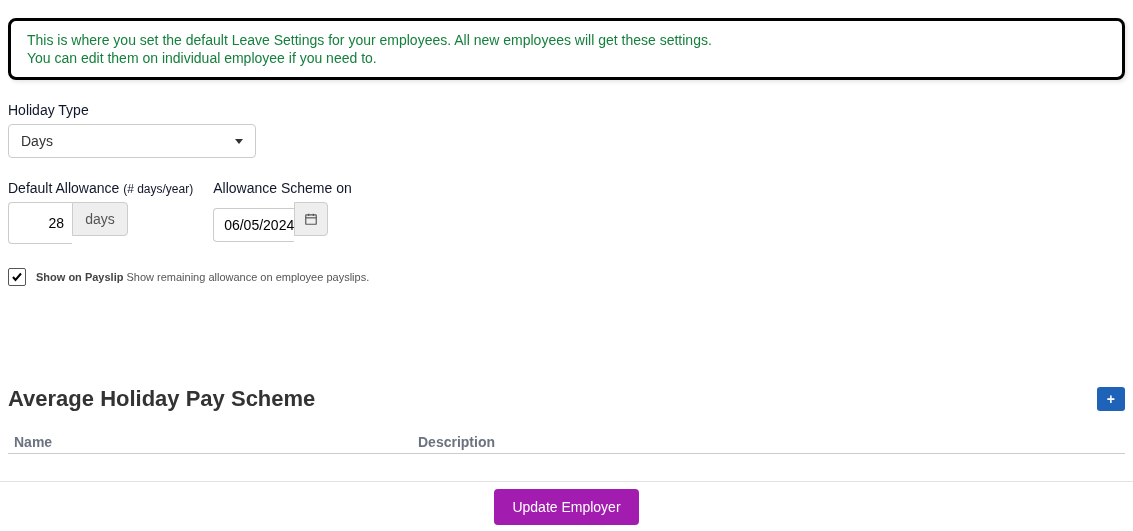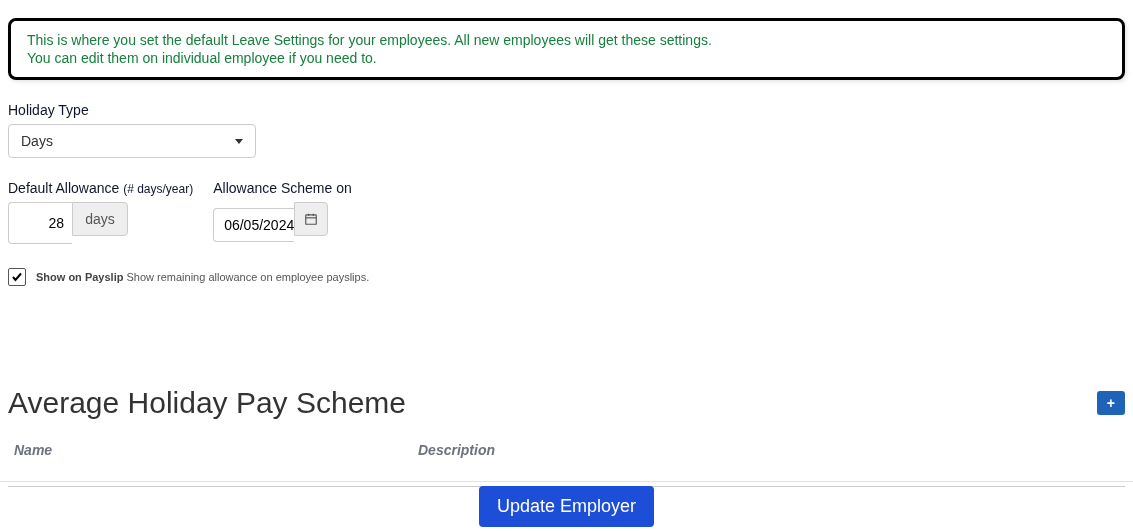--- a/index.html
+++ b/index.html
@@ -139,22 +139,22 @@
       font-weight: bold;
       color: #444;
     }
     .section-header-row {
       display: flex;
       justify-content: space-between;
       align-items: center;
       margin-top: 100px;
     }
     .section-title {
-      font-size: 30px;
-      font-weight: 400;
+      font-size: 22px;
+      font-weight: 700;
       color: #333;
       font-family: "Segoe UI", Arial, sans-serif;
     }
     .add-btn {
       background: #1e63b8;
       color: #fff;
       border: none;
       padding: 5px 10px;
       border-radius: 3px;
       font-size: 12px;
@@ -165,47 +165,46 @@
       gap: 5px;
     }
     .add-btn .plus {
       font-size: 14px;
       line-height: 1;
     }
     .table-header {
       display: flex;
       margin-top: 22px;
       border-bottom: 1px solid #ccc;
-      padding-bottom: 28px;
-      font-style: italic;
+      padding-bottom: 3px;
     }
     .th {
       color: #6b7280;
       font-weight: bold;
       font-size: 14px;
     }
     .th-name { width: 410px; padding-left: 6px; }
     .th-desc { flex: 1; }
     .footer {
       position: absolute;
       left: 0; right: 0;
       bottom: 0;
       height: 50px;
       border-top: 1px solid #e2e2e2;
       display: flex;
       align-items: center;
       justify-content: center;
     }
     .update-btn {
-      background: #1d4ed8;
+      background: #a21caf;
       color: #fff;
       border: none;
       padding: 10px 18px;
       border-radius: 4px;
-      font-size: 18px;
+      font-size: 14px;
       cursor: pointer;
     }
   </style>
 </head>
 <body>
 
 <div class="content">
   <div class="info-box">
     <div>This is where you set the default Leave Settings for your employees. All new employees will get these settings.</div>
     <div>You can edit them on individual employee if you need to.</div>

